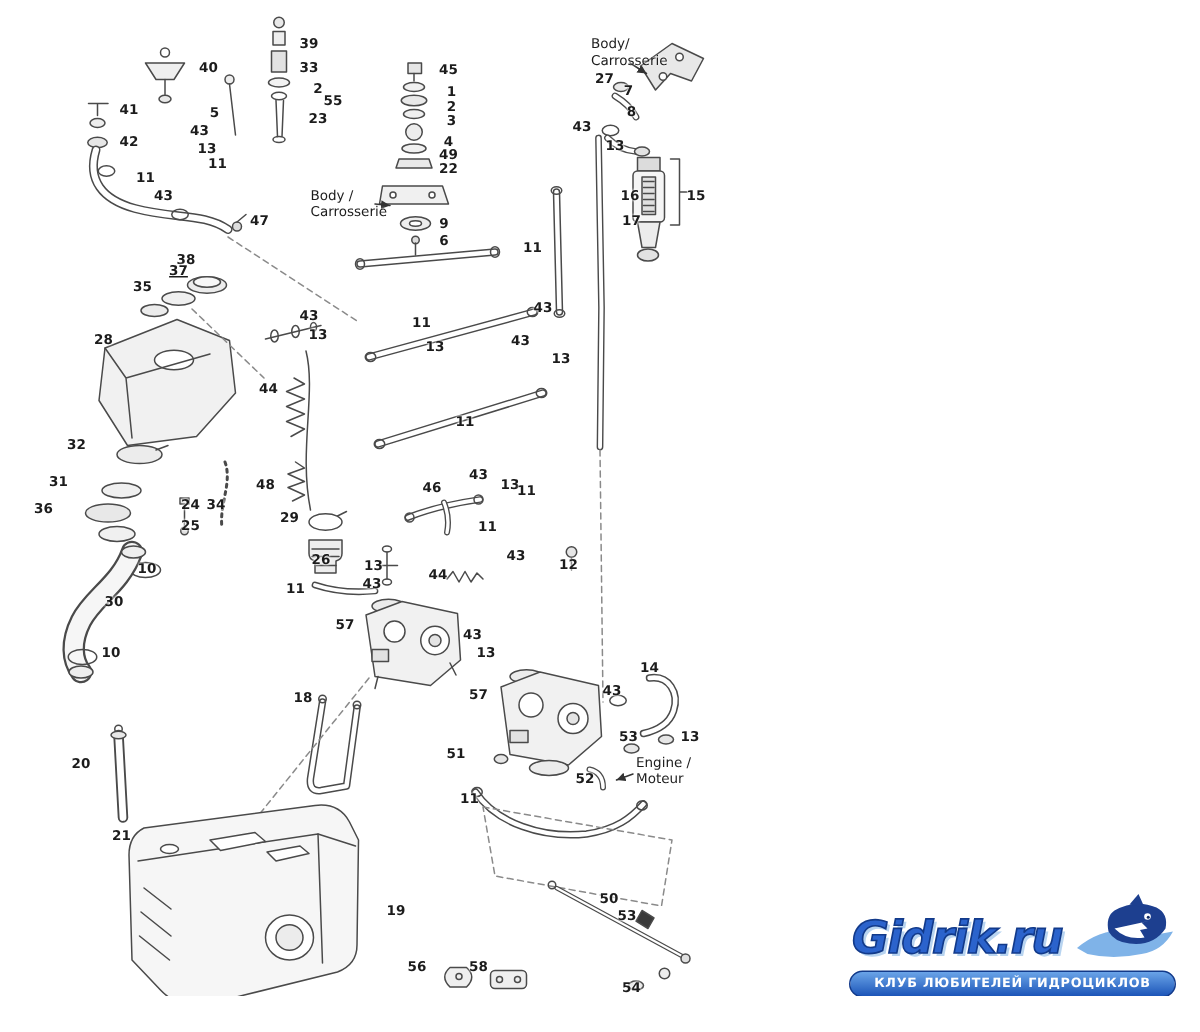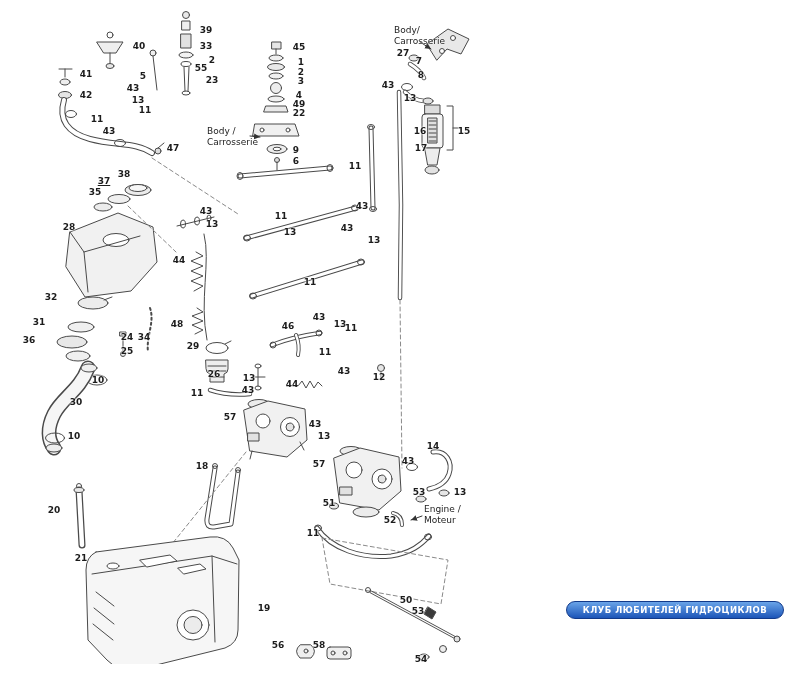--- a/index.html
+++ b/index.html
@@ -294,21 +294,21 @@
   </svg>
 
   <div class="label-layer">
       <div class="part-label" style="left: 206px; top: 30px;">39</div>
       <div class="part-label" style="left: 206px; top: 46px;">33</div>
       <div class="part-label" style="left: 139px; top: 46px;">40</div>
       <div class="part-label" style="left: 86px; top: 74px;">41</div>
       <div class="part-label" style="left: 86px; top: 95px;">42</div>
       <div class="part-label" style="left: 143px; top: 76px;">5</div>
       <div class="part-label" style="left: 212px; top: 60px;">2</div>
-      <div class="part-label" style="left: 201px; top: 68px;">55</div>
+      <div class="part-label" style="left: 222px; top: 68px;">55</div>
       <div class="part-label" style="left: 212px; top: 80px;">23</div>
       <div class="part-label" style="left: 133px; top: 88px;">43</div>
       <div class="part-label" style="left: 138px; top: 100px;">13</div>
       <div class="part-label" style="left: 145px; top: 110px;">11</div>
       <div class="part-label" style="left: 97px; top: 119px;">11</div>
       <div class="part-label" style="left: 109px; top: 131px;">43</div>
       <div class="part-label" style="left: 173px; top: 148px;">47</div>
       <div class="part-label" style="left: 299px; top: 47px;">45</div>
       <div class="part-label" style="left: 301px; top: 62px;">1</div>
       <div class="part-label" style="left: 301px; top: 72px;">2</div>
@@ -340,42 +340,42 @@
       <div class="part-label" style="left: 340px; top: 324px;">13</div>
       <div class="part-label" style="left: 351px; top: 328px;">11</div>
       <div class="part-label" style="left: 325px; top: 352px;">11</div>
       <div class="part-label" style="left: 344px; top: 371px;">43</div>
       <div class="part-label" style="left: 379px; top: 377px;">12</div>
       <div class="part-label" style="left: 292px; top: 384px;">44</div>
       <div class="part-label" style="left: 249px; top: 378px;">13</div>
       <div class="part-label" style="left: 248px; top: 390px;">43</div>
       <div class="part-label" style="left: 197px; top: 393px;">11</div>
       <div class="part-label" style="left: 124px; top: 174px;">38</div>
-      <div class="part-label" style="left: 104px; top: 181px; text-decoration: underline;">37</div>
+      <div class="part-label" style="left: 119px; top: 181px; text-decoration: underline;">37</div>
       <div class="part-label" style="left: 95px; top: 192px;">35</div>
       <div class="part-label" style="left: 69px; top: 227px;">28</div>
       <div class="part-label" style="left: 179px; top: 260px;">44</div>
       <div class="part-label" style="left: 177px; top: 324px;">48</div>
       <div class="part-label" style="left: 51px; top: 297px;">32</div>
       <div class="part-label" style="left: 39px; top: 322px;">31</div>
       <div class="part-label" style="left: 29px; top: 340px;">36</div>
       <div class="part-label" style="left: 127px; top: 337px;">24</div>
       <div class="part-label" style="left: 144px; top: 337px;">34</div>
       <div class="part-label" style="left: 127px; top: 351px;">25</div>
       <div class="part-label" style="left: 193px; top: 346px;">29</div>
       <div class="part-label" style="left: 192px; top: 374px; margin-left: 22px;">26</div>
       <div class="part-label" style="left: 98px; top: 380px;">10</div>
       <div class="part-label" style="left: 76px; top: 402px; text-align: center;">30</div>
       <div class="part-label" style="left: 74px; top: 436px;">10</div>
       <div class="part-label" style="left: 230px; top: 417px;">57</div>
       <div class="part-label" style="left: 315px; top: 424px;">43</div>
       <div class="part-label" style="left: 324px; top: 436px;">13</div>
       <div class="part-label" style="left: 319px; top: 464px;">57</div>
       <div class="part-label" style="left: 202px; top: 466px;">18</div>
-      <div class="part-label" style="left: 323px; top: 503px; padding-left: 12px;">51</div>
+      <div class="part-label" style="left: 298px; top: 503px; padding-left: 12px;">51</div>
       <div class="part-label" style="left: 390px; top: 520px;">52</div>
       <div class="part-label" style="left: 419px; top: 492px;">53</div>
       <div class="part-label" style="left: 460px; top: 492px;">13</div>
       <div class="part-label" style="left: 408px; top: 461px;">43</div>
       <div class="part-label" style="left: 433px; top: 446px;">14</div>
       <div class="part-label" style="left: 313px; top: 533px;">11</div>
       <div class="part-label" style="left: 54px; top: 510px;">20</div>
       <div class="part-label" style="left: 81px; top: 558px;">21</div>
       <div class="part-label" style="left: 264px; top: 608px;">19</div>
       <div class="part-label" style="left: 278px; top: 645px;">56</div>
@@ -391,18 +391,29 @@
         <div>Body/</div>
         <div>Carrosserie</div>
       </div>
       <div class="annotation" style="left: 424px; top: 504px;">
         <div>Engine /</div>
         <div>Moteur</div>
       </div>
     </div>
 
   <div class="watermark">
+    <div class="brand-row">
+      <div class="brand">Gidrik.ru</div>
+      <svg class="shark" width="72" height="50" viewBox="0 0 72 50">
+        <path d="M6,36 Q20,24 38,24 Q54,24 62,15 L59,27 L70,25 Q63,38 49,40 Q30,44 13,40 Z" fill="#7fb3e8"></path>
+        <path d="M31,11 Q45,3 59,9 Q67,13 65,23 Q57,35 41,33 Q31,32 27,25 Q25,15 31,11 Z" fill="#1d3f8f"></path>
+        <path d="M41,7 L47,0 L51,9 Z" fill="#1d3f8f"></path>
+        <path d="M31,23 q8,8 20,6 l-3,-5 l5,-1 l-4,-4 l5,-1 z" fill="#ffffff"></path>
+        <circle cx="53" cy="15" r="2.2" fill="#ffffff"></circle>
+        <circle cx="53.5" cy="15.5" r="1" fill="#102a66"></circle>
+      </svg>
+    </div>
     <div class="banner">
       <span>КЛУБ ЛЮБИТЕЛЕЙ ГИДРОЦИКЛОВ</span>
     </div>
   </div>
 
 </div>
 
 </body></html>

